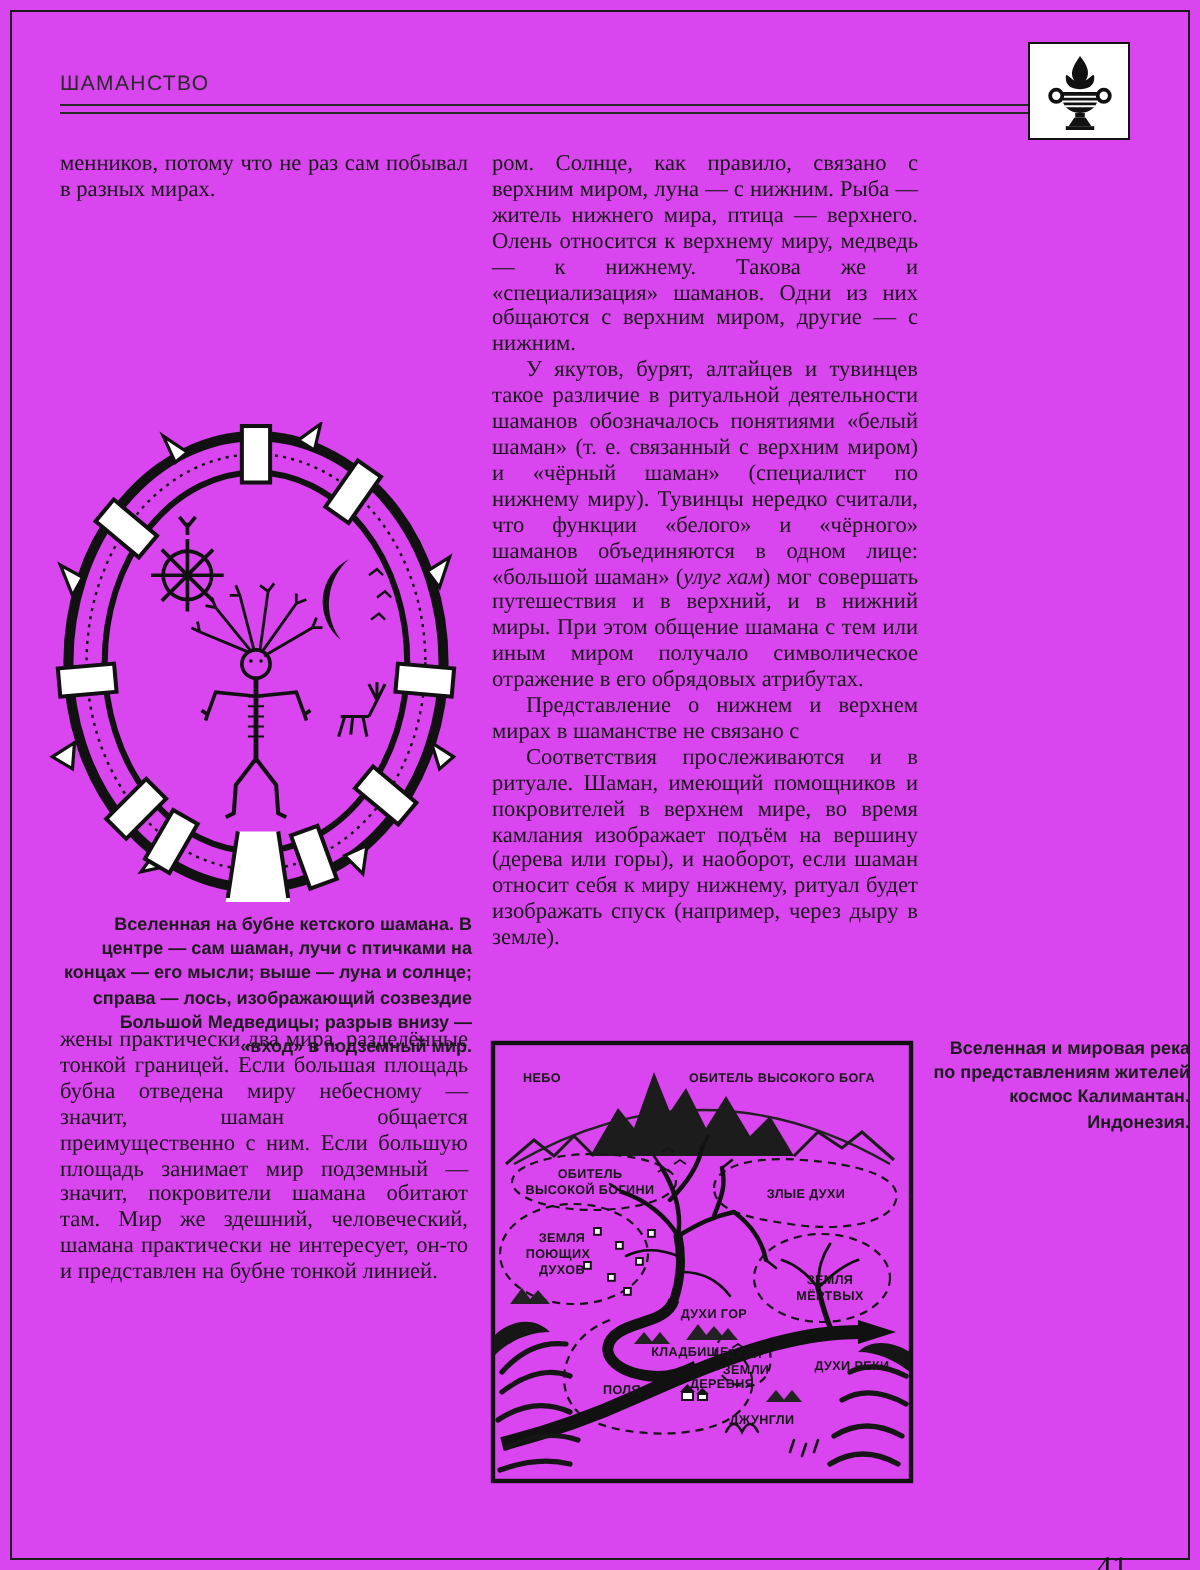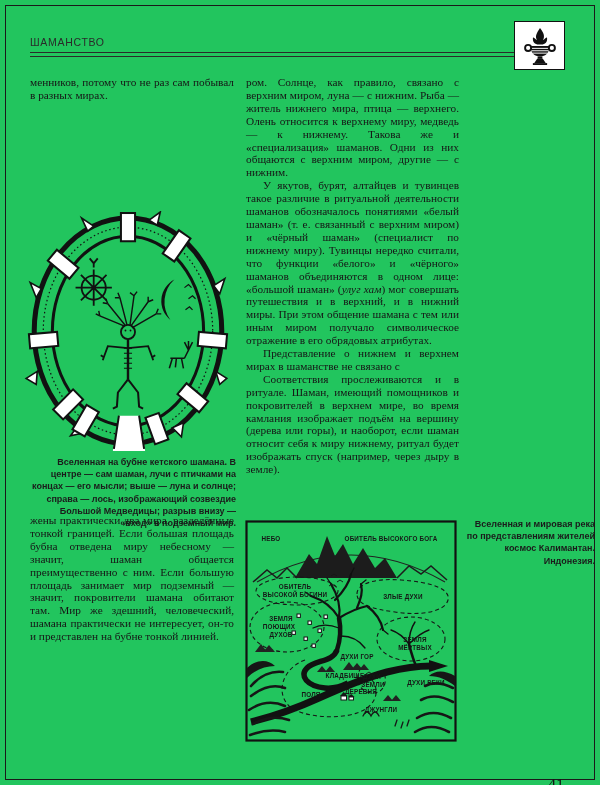--- a/index.html
+++ b/index.html
@@ -1,16 +1,16 @@
 <!DOCTYPE html>
 <html><head>
 <meta charset="utf-8">
 <style>
   html,body{margin:0;padding:0;background:#ffffff;}
-  .page{position:relative;width:600px;height:785px;background:#22c55e;
+  .page{position:relative;width:600px;height:785px;background:#d946ef;
         font-family:"Liberation Serif",serif;color:#141414;overflow:hidden;}
   .page-border{position:absolute;inset:5px;border:1.6px solid #1a1a1a;pointer-events:none;}
   .hdr-title{position:absolute;left:30px;top:36px;font-family:"Liberation Sans",sans-serif;
              font-size:10.5px;letter-spacing:.7px;color:#2a2a2a;}
   .hdr-rule{position:absolute;left:30px;top:52px;width:484px;height:3px;
             border-top:1.7px solid #2a2a2a;border-bottom:1.3px solid #2a2a2a;}
   .corner-box{position:absolute;left:514px;top:21px;width:49px;height:47px;border:1.8px solid #111;
               background:#fff;display:flex;align-items:center;justify-content:center;}
   .txt{position:absolute;text-align:justify;font-size:11.3px;line-height:12.9px;color:#161616;}
   .txt p{margin:0;}

